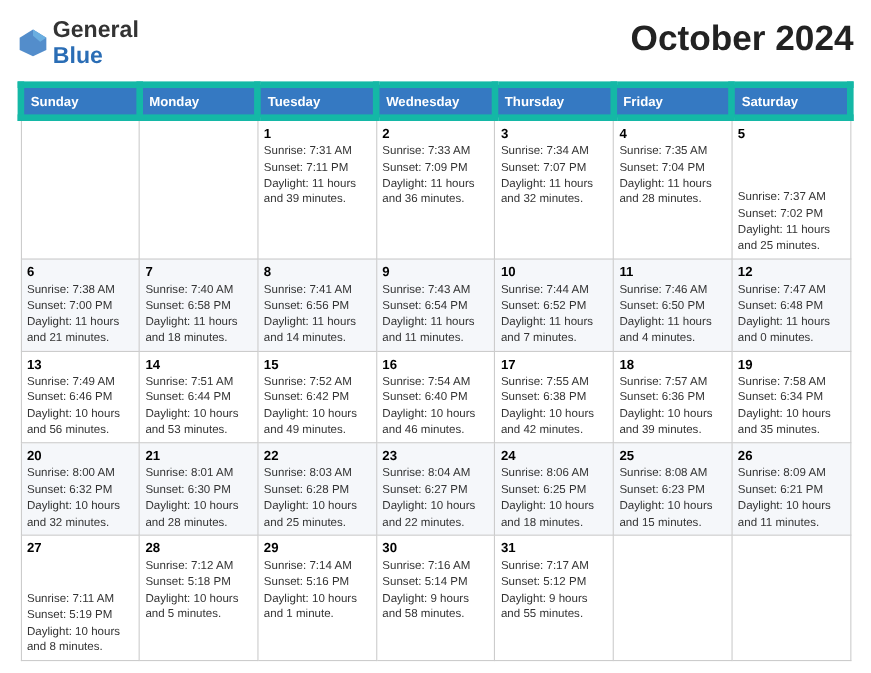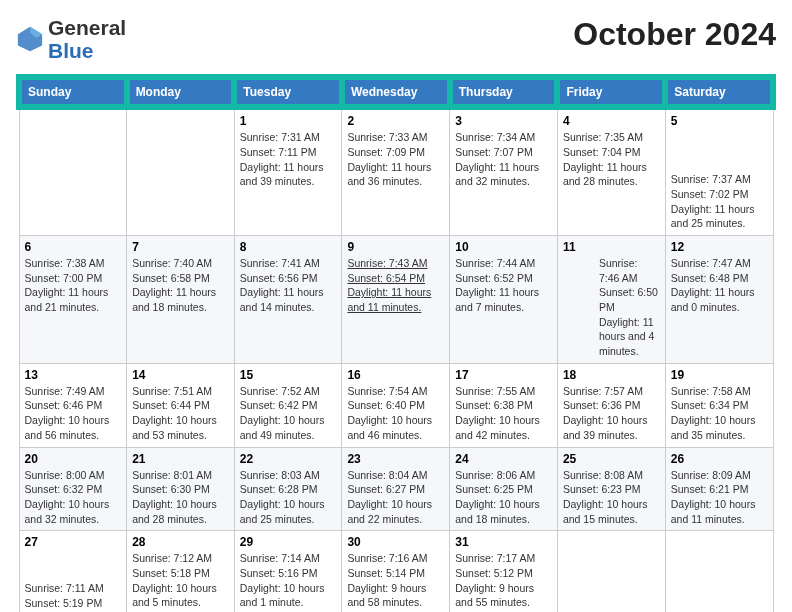--- a/index.html
+++ b/index.html
@@ -166,33 +166,33 @@
 Daylight: 11 hours and 18 minutes.</div>
         </td>
         <td>
           <span class="day-num">8</span>
           <div class="day-detail" style="white-space: pre-line;">Sunrise: 7:41 AM
 Sunset: 6:56 PM
 Daylight: 11 hours and 14 minutes.</div>
         </td>
         <td>
           <span class="day-num">9</span>
-          <div class="day-detail" style="white-space: pre-line; text-decoration: underline;">Sunrise: 7:43 AM
+          <div class="day-detail" style="white-space: pre-line;">Sunrise: 7:43 AM
 Sunset: 6:54 PM
 Daylight: 11 hours and 11 minutes.</div>
         </td>
         <td>
           <span class="day-num">10</span>
           <div class="day-detail" style="white-space: pre-line;">Sunrise: 7:44 AM
 Sunset: 6:52 PM
 Daylight: 11 hours and 7 minutes.</div>
         </td>
         <td>
           <span class="day-num">11</span>
-          <div class="day-detail" style="white-space: pre-line; margin-left: 36px;">Sunrise: 7:46 AM
+          <div class="day-detail" style="white-space: pre-line;">Sunrise: 7:46 AM
 Sunset: 6:50 PM
 Daylight: 11 hours and 4 minutes.</div>
         </td>
         <td>
           <span class="day-num">12</span>
           <div class="day-detail" style="white-space: pre-line;">Sunrise: 7:47 AM
 Sunset: 6:48 PM
 Daylight: 11 hours and 0 minutes.</div>
         </td>
       </tr>

